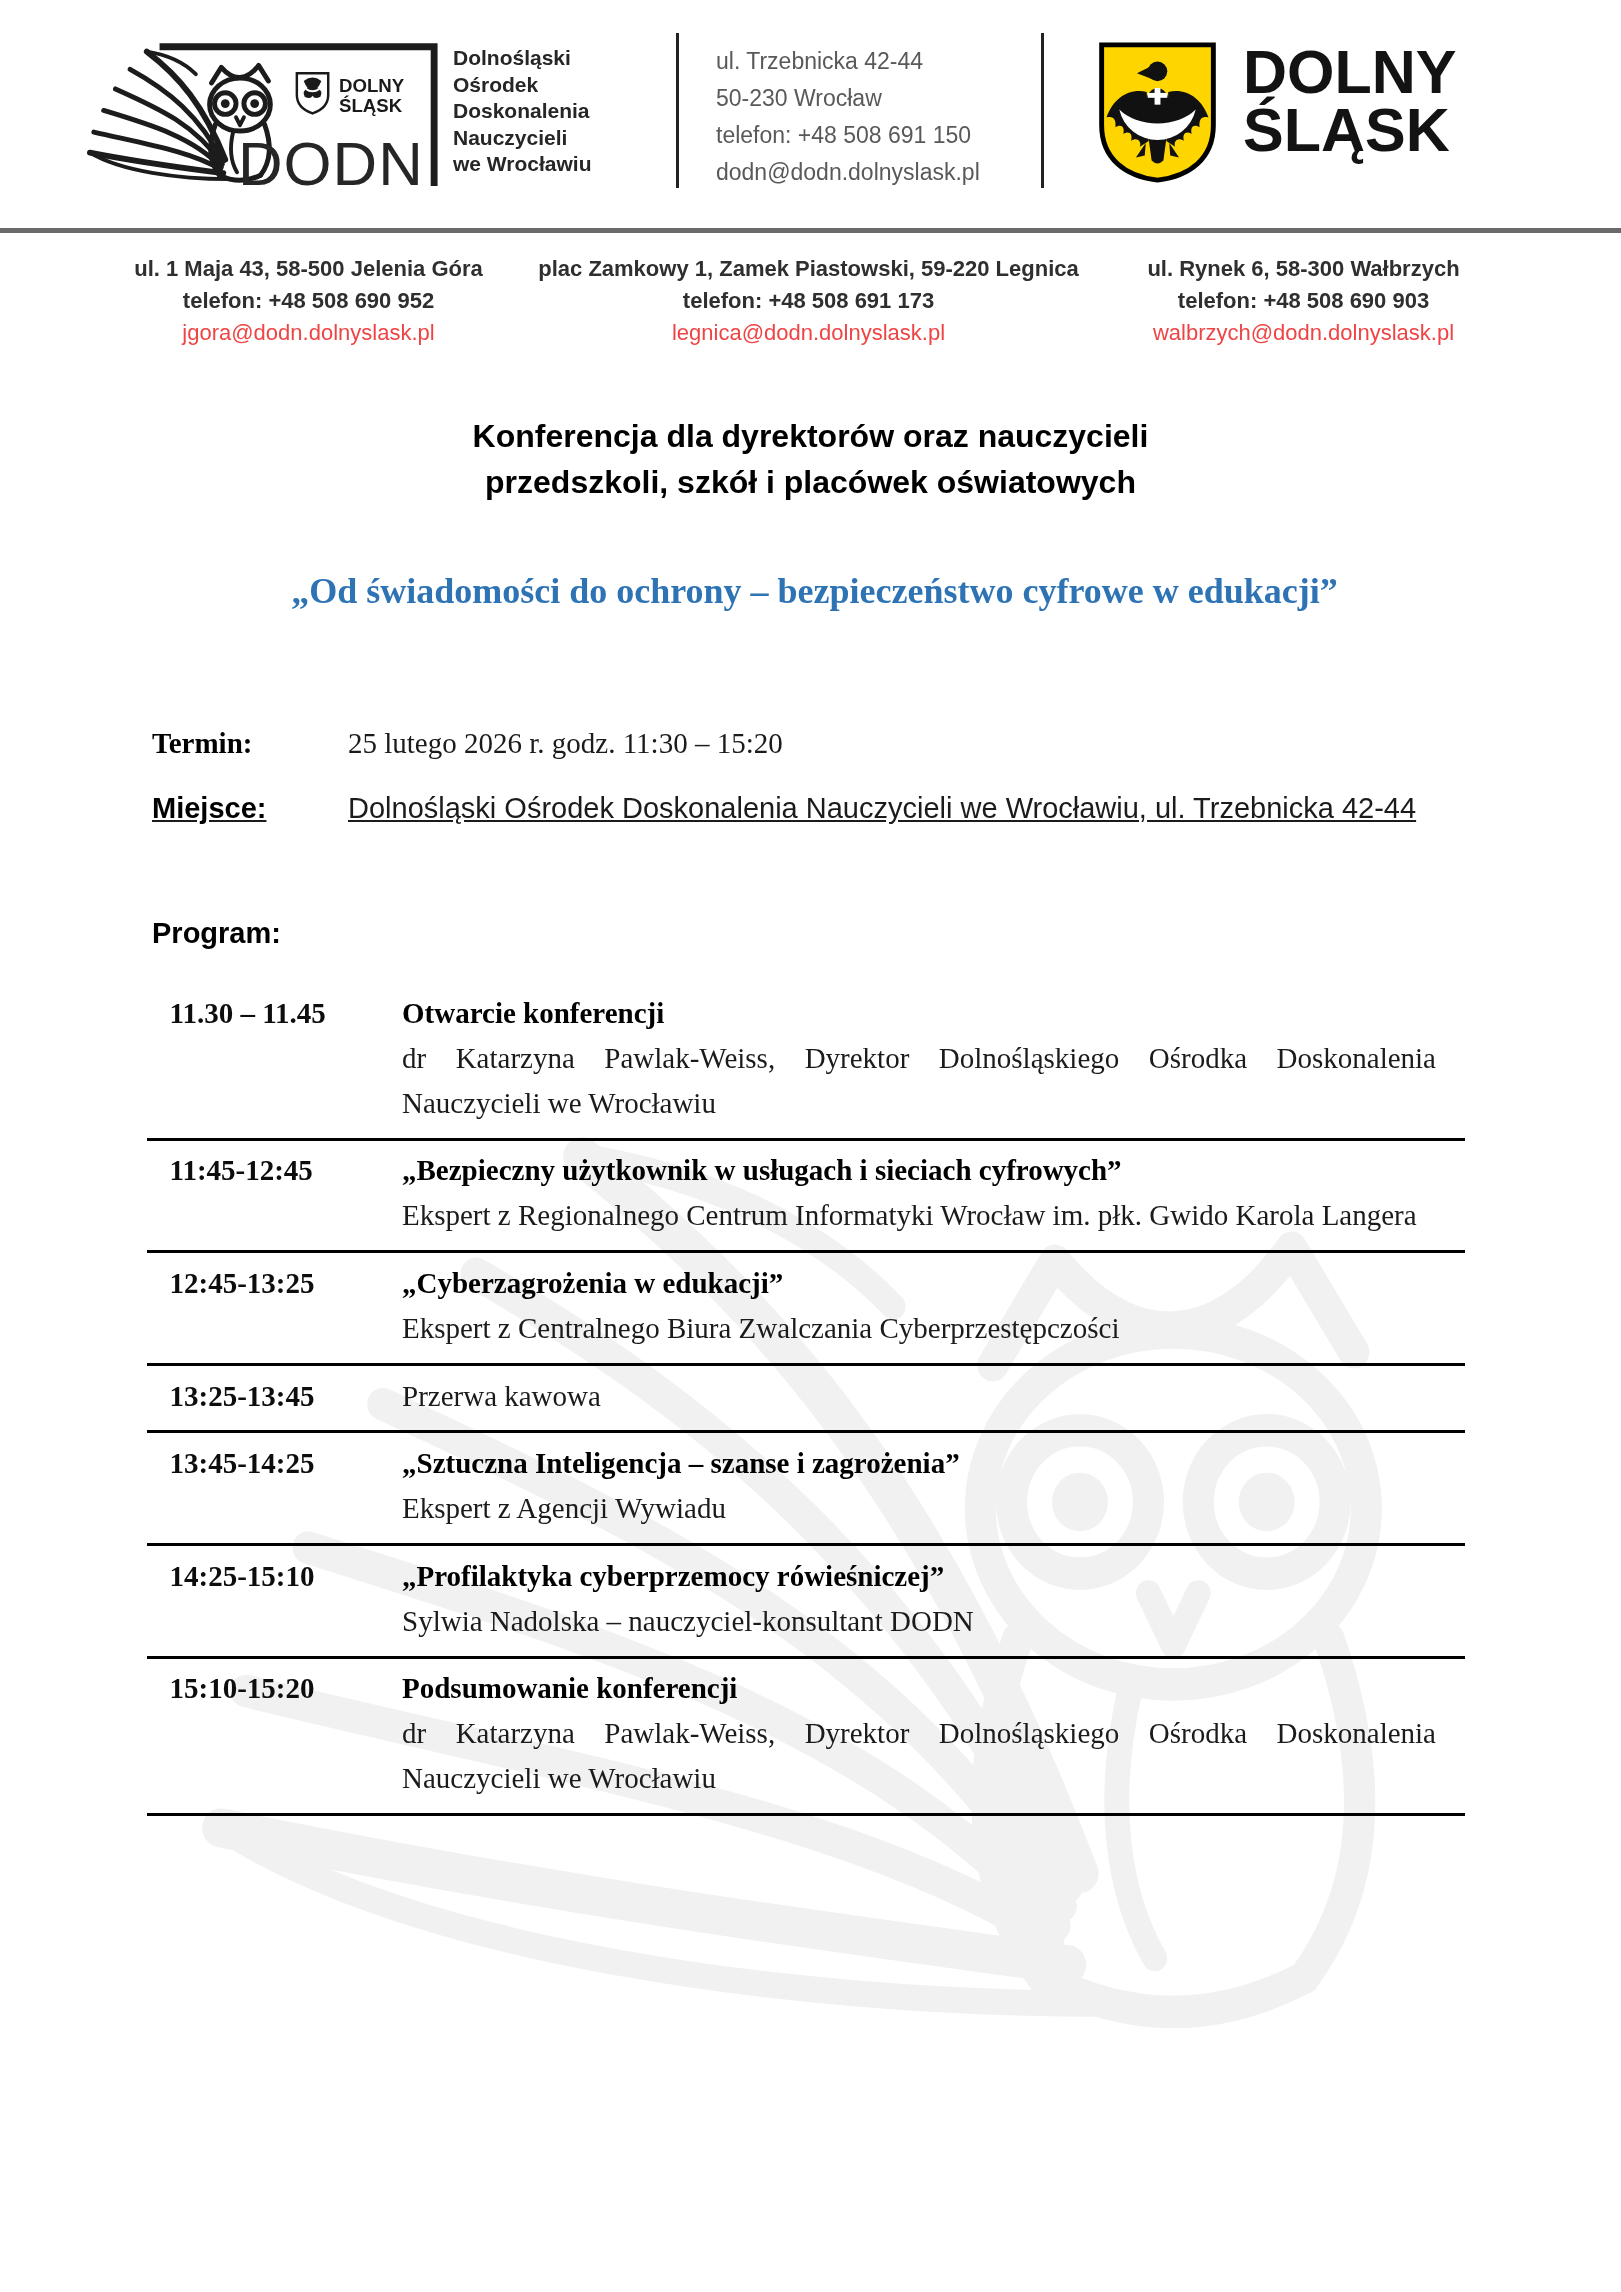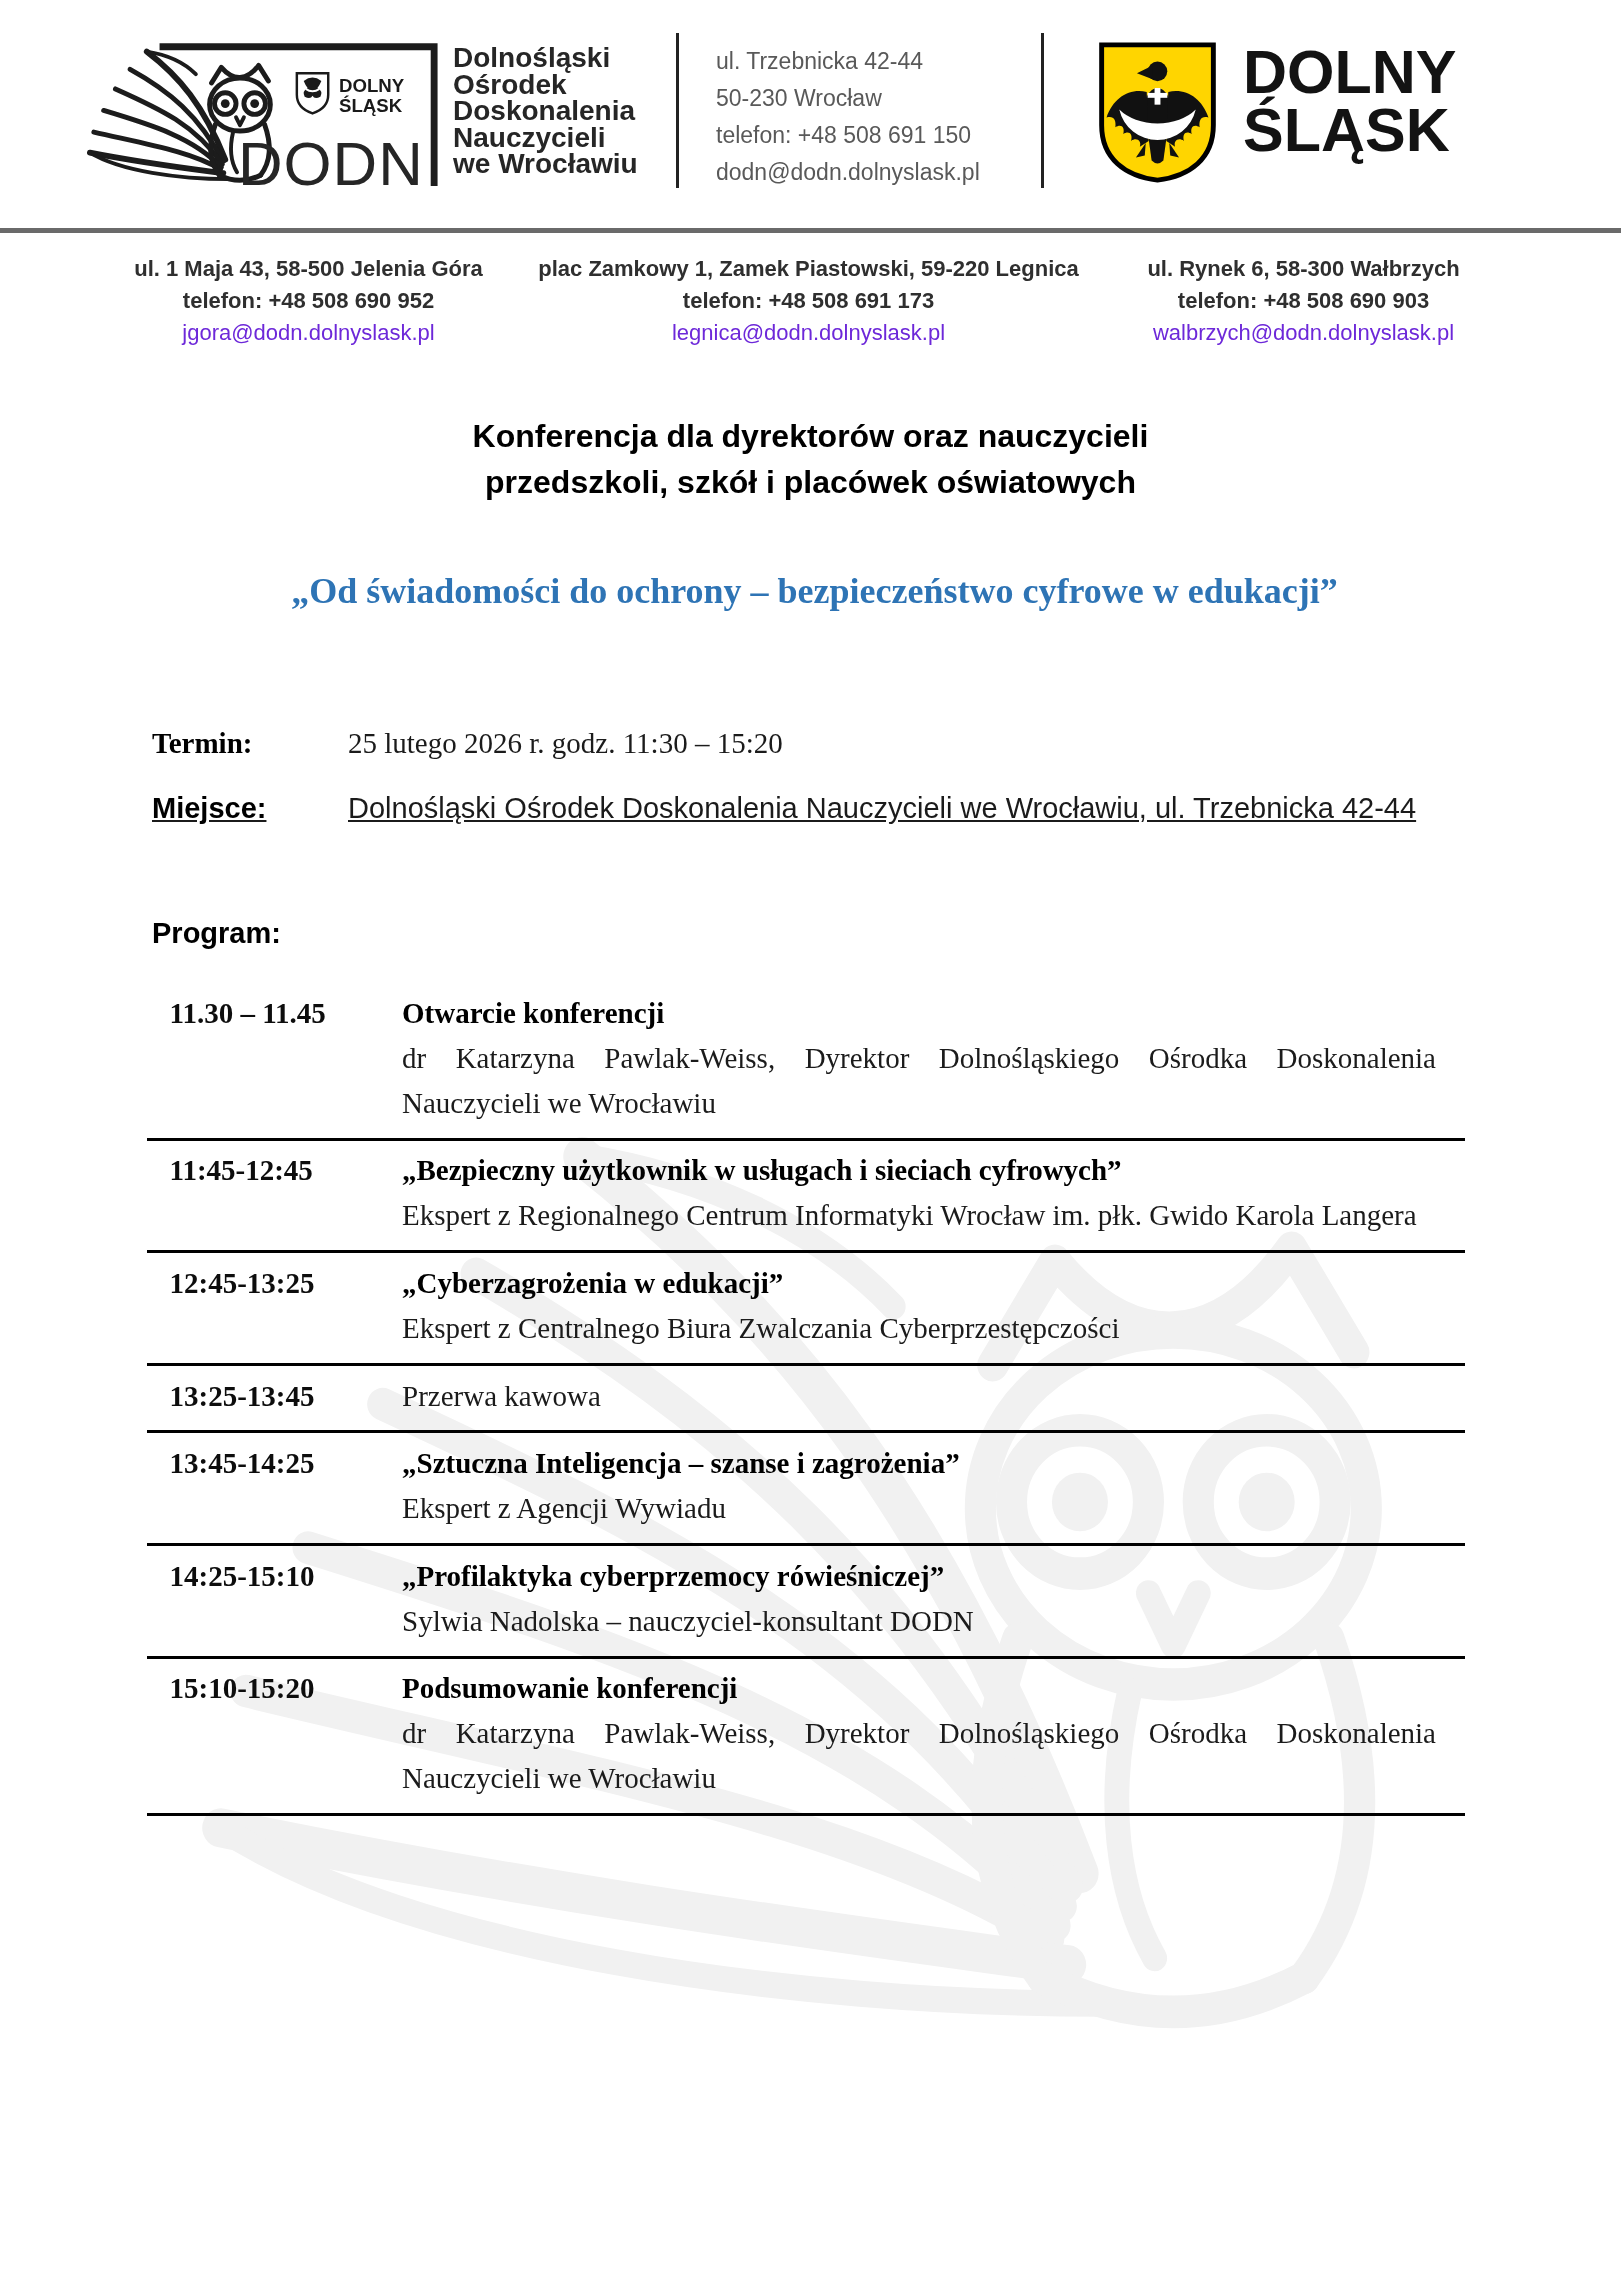--- a/index.html
+++ b/index.html
@@ -11,40 +11,40 @@
     font-family:"Liberation Sans", sans-serif;
     color:#1b1b1b;
   }
   .content{position:relative;z-index:1;}
   
   .watermark{position:absolute;left:196px;top:961px;width:1245px;height:1108px;color:#f1f1f1;z-index:0;}
   
   .hdr-logo{position:absolute;left:86px;top:21.6px;width:355px;height:173px;color:#1c1c1c;}
   .org-name{
     position:absolute;left:453px;top:45px;width:216px;
-    font-weight:bold;font-size:28px;line-height:26.5px;color:#262626;
+    font-weight:bold;font-size:21px;line-height:26.5px;color:#262626;
     white-space:pre-line;
   }
   .vdiv{position:absolute;top:33px;width:2.9px;height:155px;background:#222;}
   .vdiv.left{left:676px;}
   .vdiv.right{left:1041px;}
   .contact-center{
     position:absolute;left:716px;top:43px;width:323px;
     font-size:23px;line-height:37px;color:#595959;
   }
   .crest{position:absolute;left:1093px;top:39px;width:129px;height:147px;}
   .brand-right{
     position:absolute;left:1243px;top:43px;
     font-weight:800;font-size:61px;line-height:58px;letter-spacing:0px;color:#131313;
   }
   .hrule{position:absolute;left:0;top:228px;width:1621px;height:4.9px;background:#6a6a6a;}
   
   .branch{position:absolute;top:253px;text-align:center;font-size:22px;line-height:32px;}
   .branch .b1,.branch .b2{font-weight:bold;color:#2f2f2f;}
-  .branch .b3{color:#6d28d9;}
+  .branch .b3{color:#ef4444;}
   .branch.one{left:88px;width:441px;}
   .branch.two{left:529px;width:559px;}
   .branch.three{left:1073px;width:461px;}
   
   .conf-title{
     position:absolute;left:0;top:413px;width:1621px;text-align:center;
     font-weight:bold;font-size:32px;line-height:46px;color:#000;
   }
   .conf-subtitle{
     position:absolute;left:4px;top:571px;width:1621px;text-align:center;

